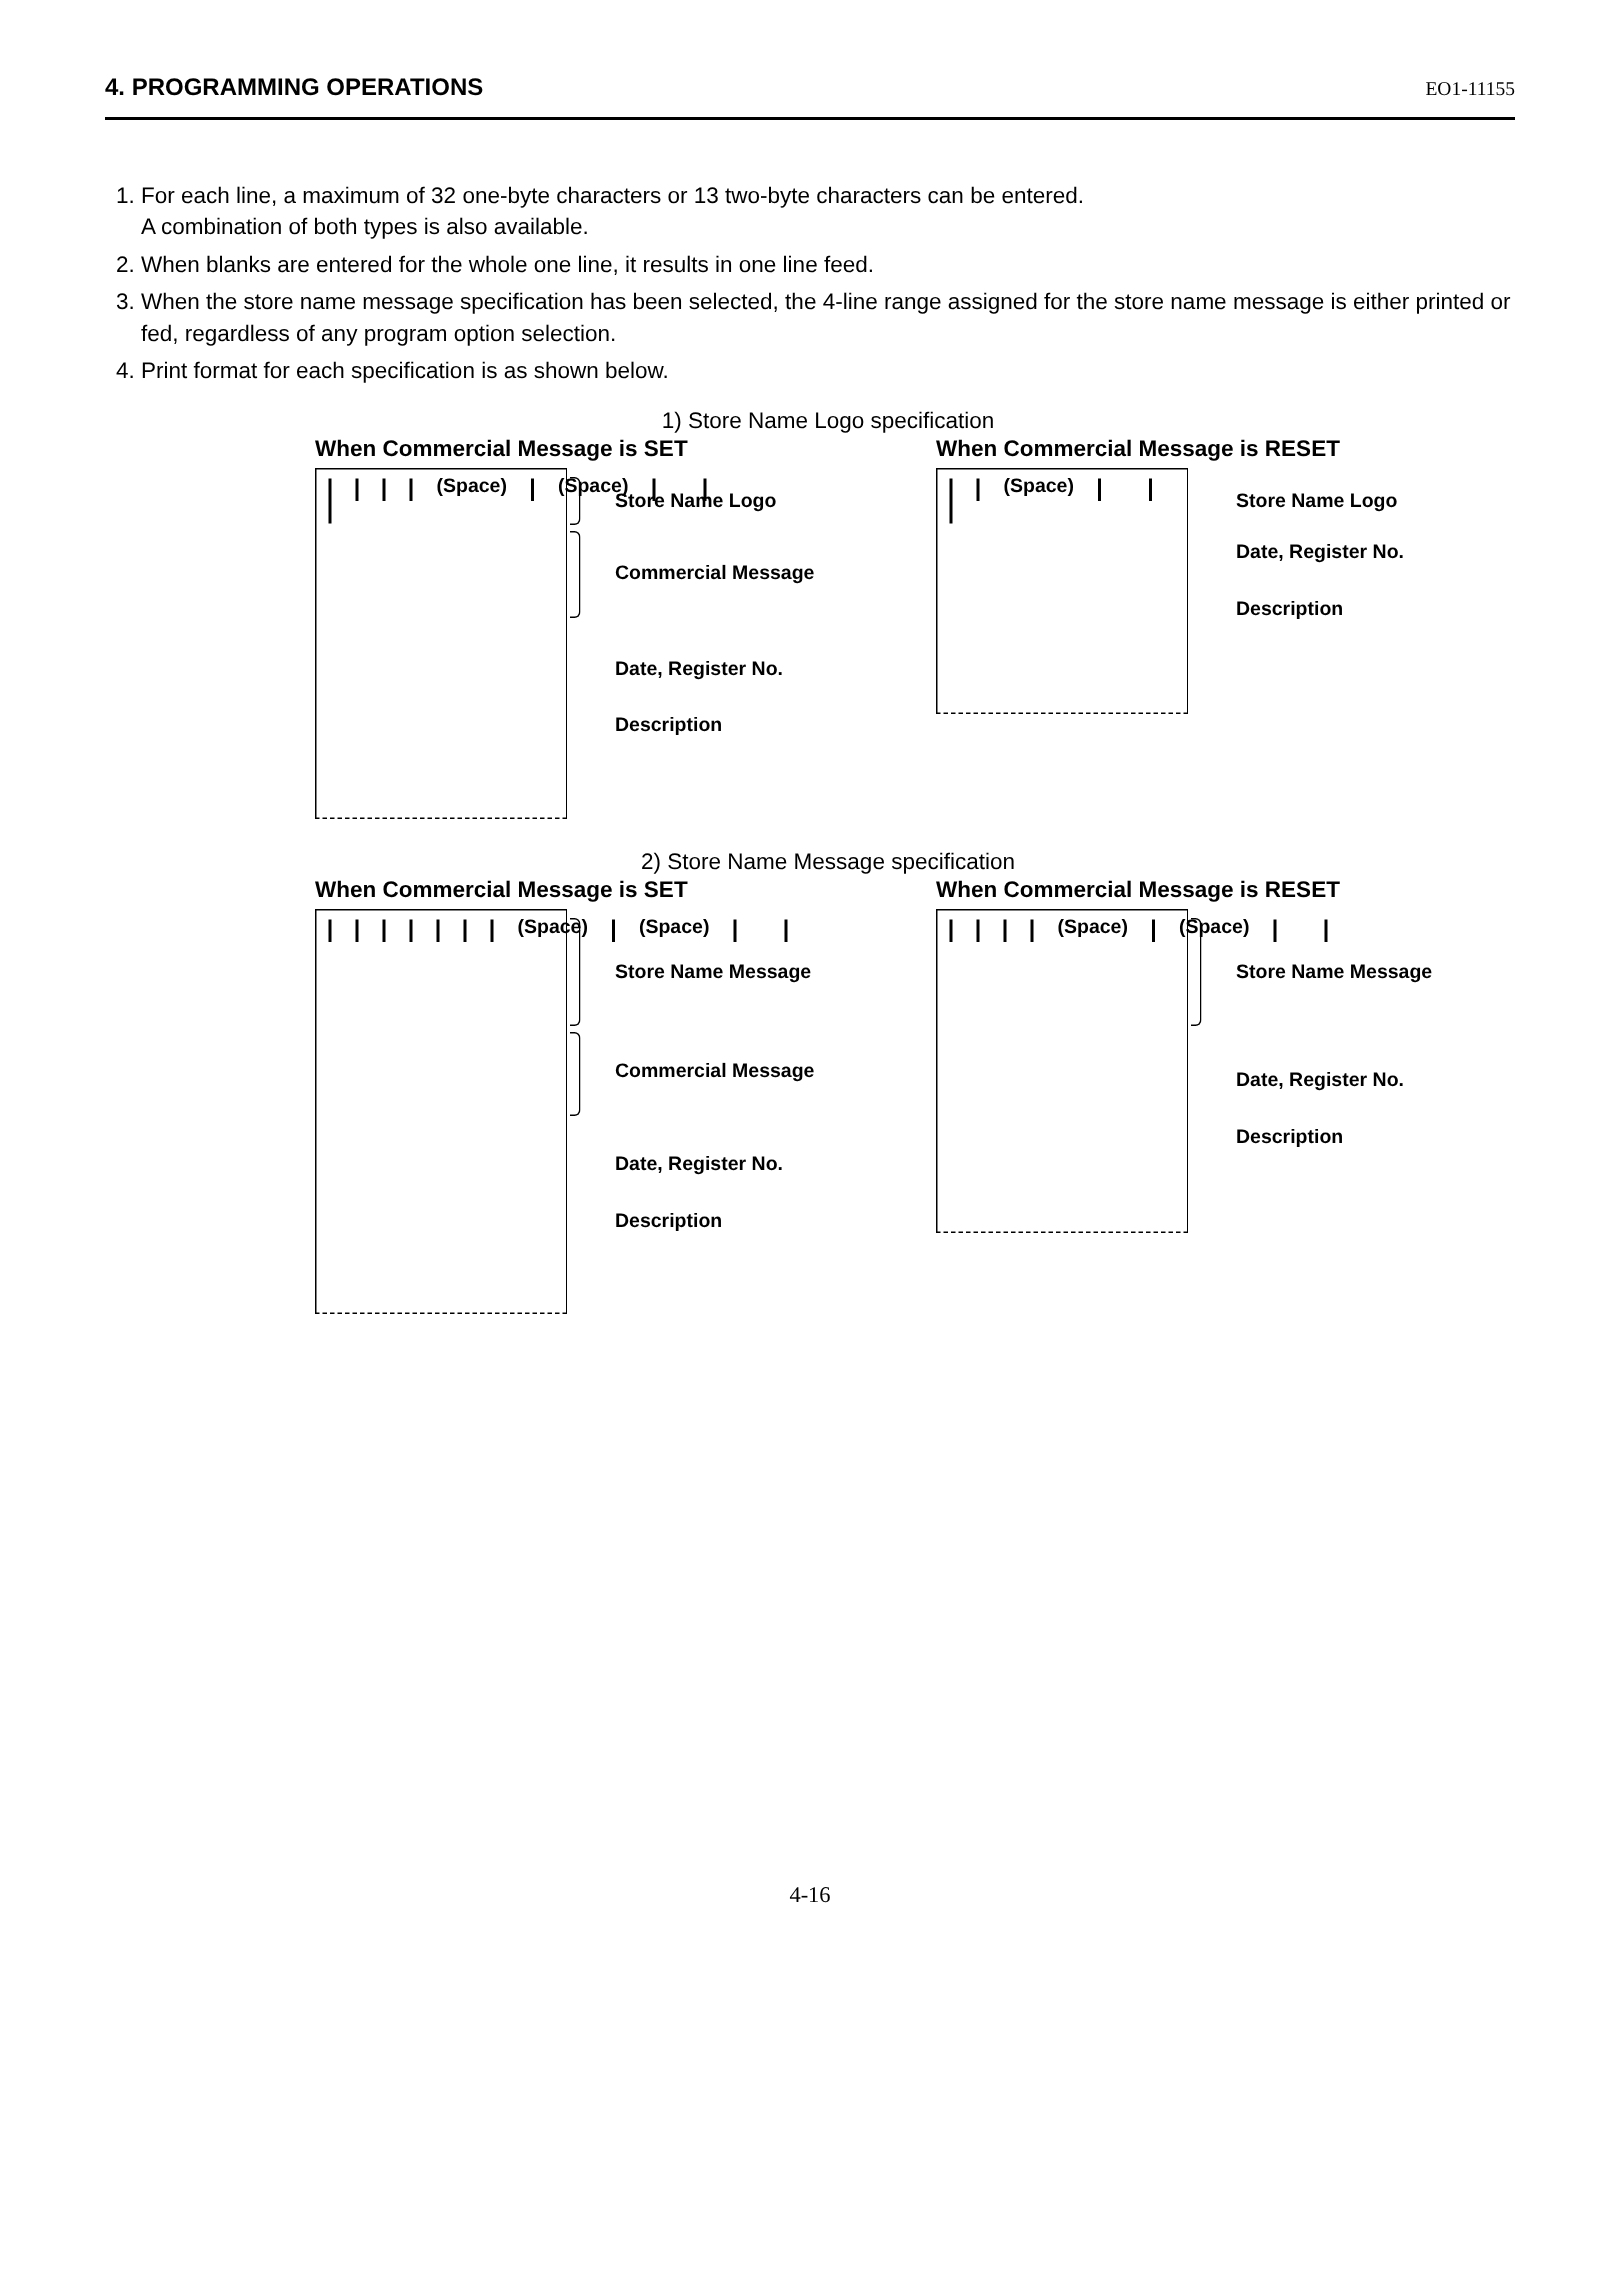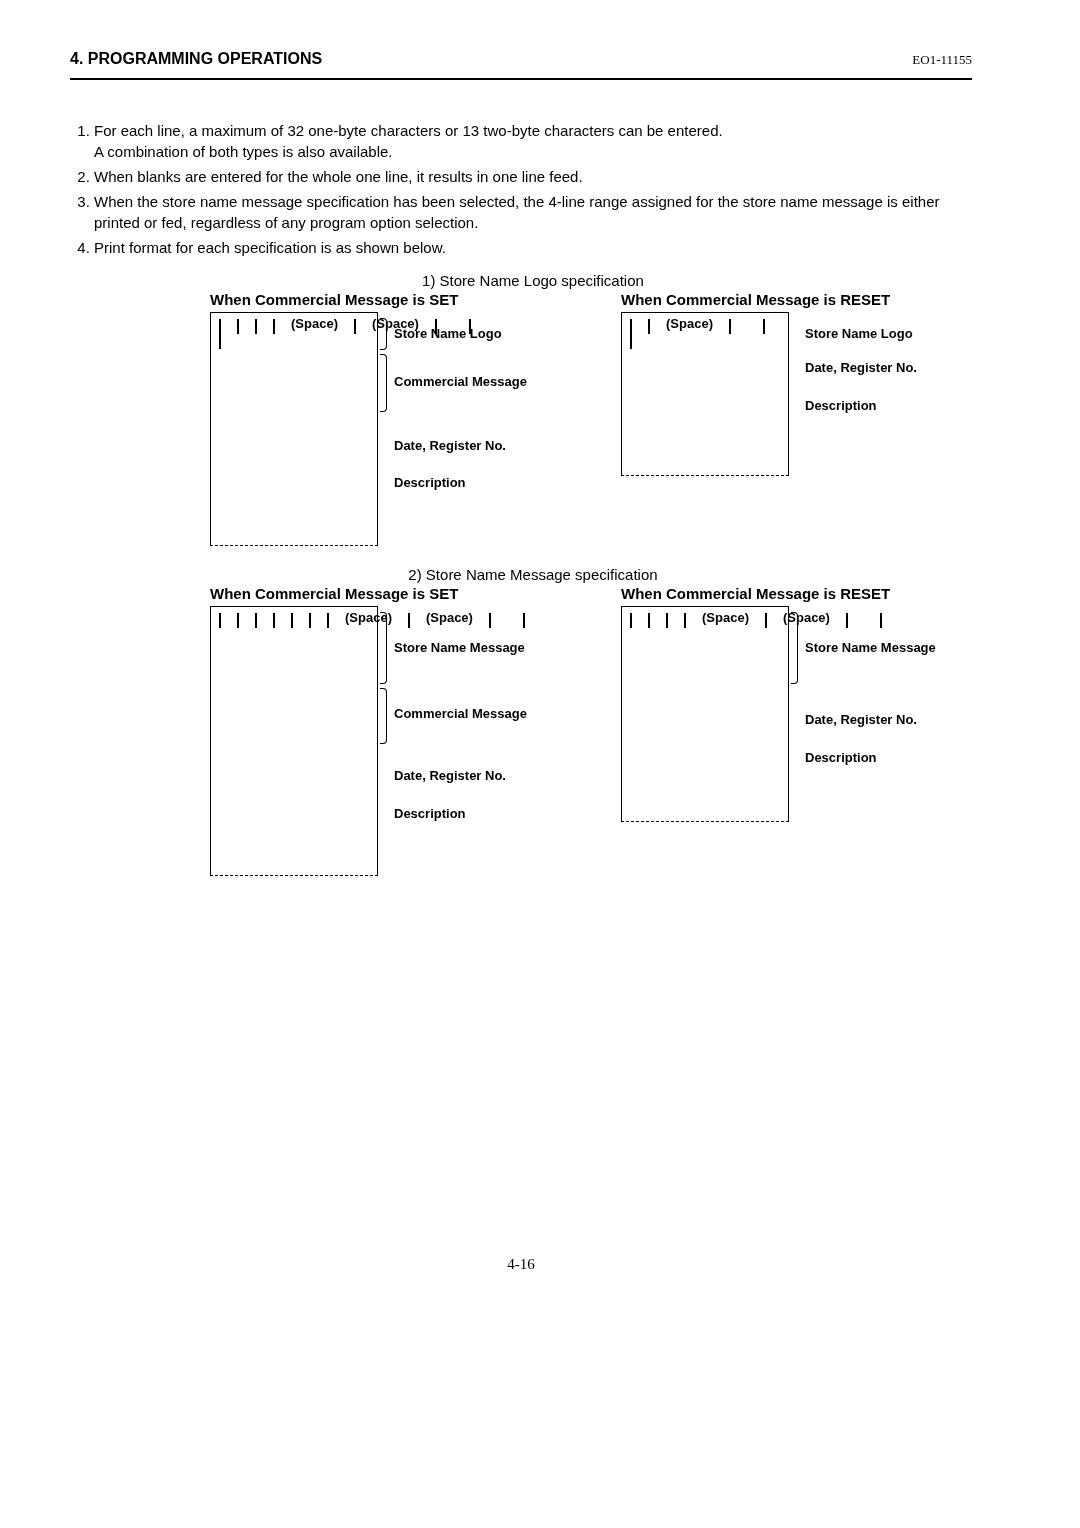--- a/index.html
+++ b/index.html
@@ -5,21 +5,21 @@
   body {
     font-family: Arial, Helvetica, sans-serif;
     margin: 0;
     padding: 0;
     background: #fff;
     color: #000;
     width: 1080px;
     font-size: 15px;
   }
   .page {
-    padding: 50px 108px 0 70px;
+    padding: 50px 70px 0 70px;
   }
   .header-row {
     display: flex;
     justify-content: space-between;
     align-items: baseline;
   }
   .header-title {
     font-weight: bold;
     font-size: 16px;
   }
@@ -107,20 +107,21 @@
     border-right: 1.5px solid #000;
     border-top: 1.5px solid #000;
     border-bottom: 1.5px solid #000;
     border-top-right-radius: 4px;
     border-bottom-right-radius: 4px;
     width: 6px;
   }
   .ann-text {
     position: absolute;
     white-space: nowrap;
+    margin-left: 16px;
   }
   .page-num {
     text-align: center;
     font-size: 15px;
     margin-top: 380px;
     font-family: Liberation Serif, serif;
   }
 </style>
 </head>
 <body>

